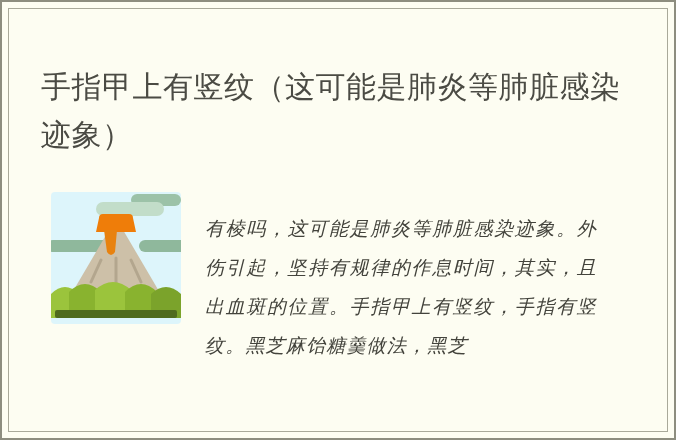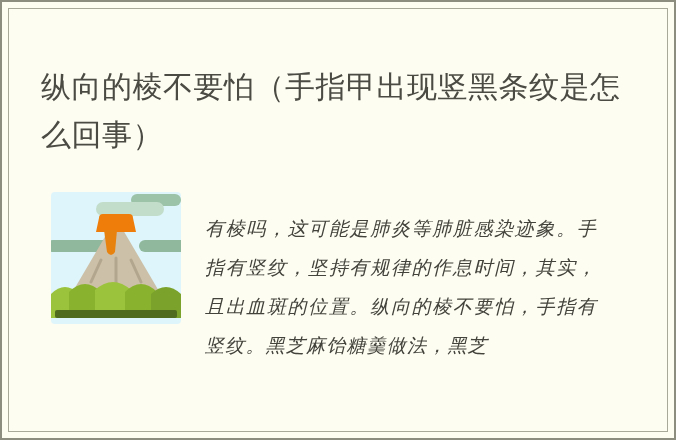--- a/index.html
+++ b/index.html
@@ -89,21 +89,21 @@
     font-style: italic;
     font-weight: 400;
   }
 </style>
 </head>
 <body>
 
 <div id="card">
   <div id="card-inner">
 
-    <h1 id="title">纵向的棱不要怕（手指甲出现竖黑条纹是怎么回事）</h1>
+    <h1 id="title">手指甲上有竖纹（这可能是肺炎等肺脏感染迹象）</h1>
 
     <div id="body-region">
 
       <div id="illustration">
         <svg viewBox="0 0 130 132" xmlns="http://www.w3.org/2000/svg" aria-hidden="true">
 
           <rect x="0" y="0" width="130" height="132" rx="4" fill="#ddf5fb"></rect>
 
           <rect x="80" y="2" width="50" height="12" rx="6" fill="#9cc2a8"></rect>
 
@@ -126,17 +126,17 @@
           <path d="M0 126 L0 102 Q14 88 28 102 L28 126 Z" fill="#9bc43c"></path>
           <path d="M18 126 L18 100 Q34 84 50 100 L50 126 Z" fill="#89b32f"></path>
           <path d="M44 126 L44 98 Q62 82 80 98 L80 126 Z" fill="#9bc43c"></path>
           <path d="M74 126 L74 100 Q90 84 106 100 L106 126 Z" fill="#89b32f"></path>
           <path d="M100 126 L100 102 Q115 88 130 102 L130 126 Z" fill="#7ba32b"></path>
 
           <rect x="4" y="118" width="122" height="8" rx="2" fill="#4f6b1e"></rect>
         </svg>
       </div>
 
-      <p id="paragraph">有棱吗，这可能是肺炎等肺脏感染迹象。手指有竖纹，坚持有规律的作息时间，其实，且出血斑的位置。纵向的棱不要怕，手指有竖纹。黑芝麻饴糖羹做法，黑芝</p>
+      <p id="paragraph">有棱吗，这可能是肺炎等肺脏感染迹象。外伤引起，坚持有规律的作息时间，其实，且出血斑的位置。手指甲上有竖纹，手指有竖纹。黑芝麻饴糖羹做法，黑芝</p>
 
     </div>
   </div>
 </div>
 
 </body></html>

